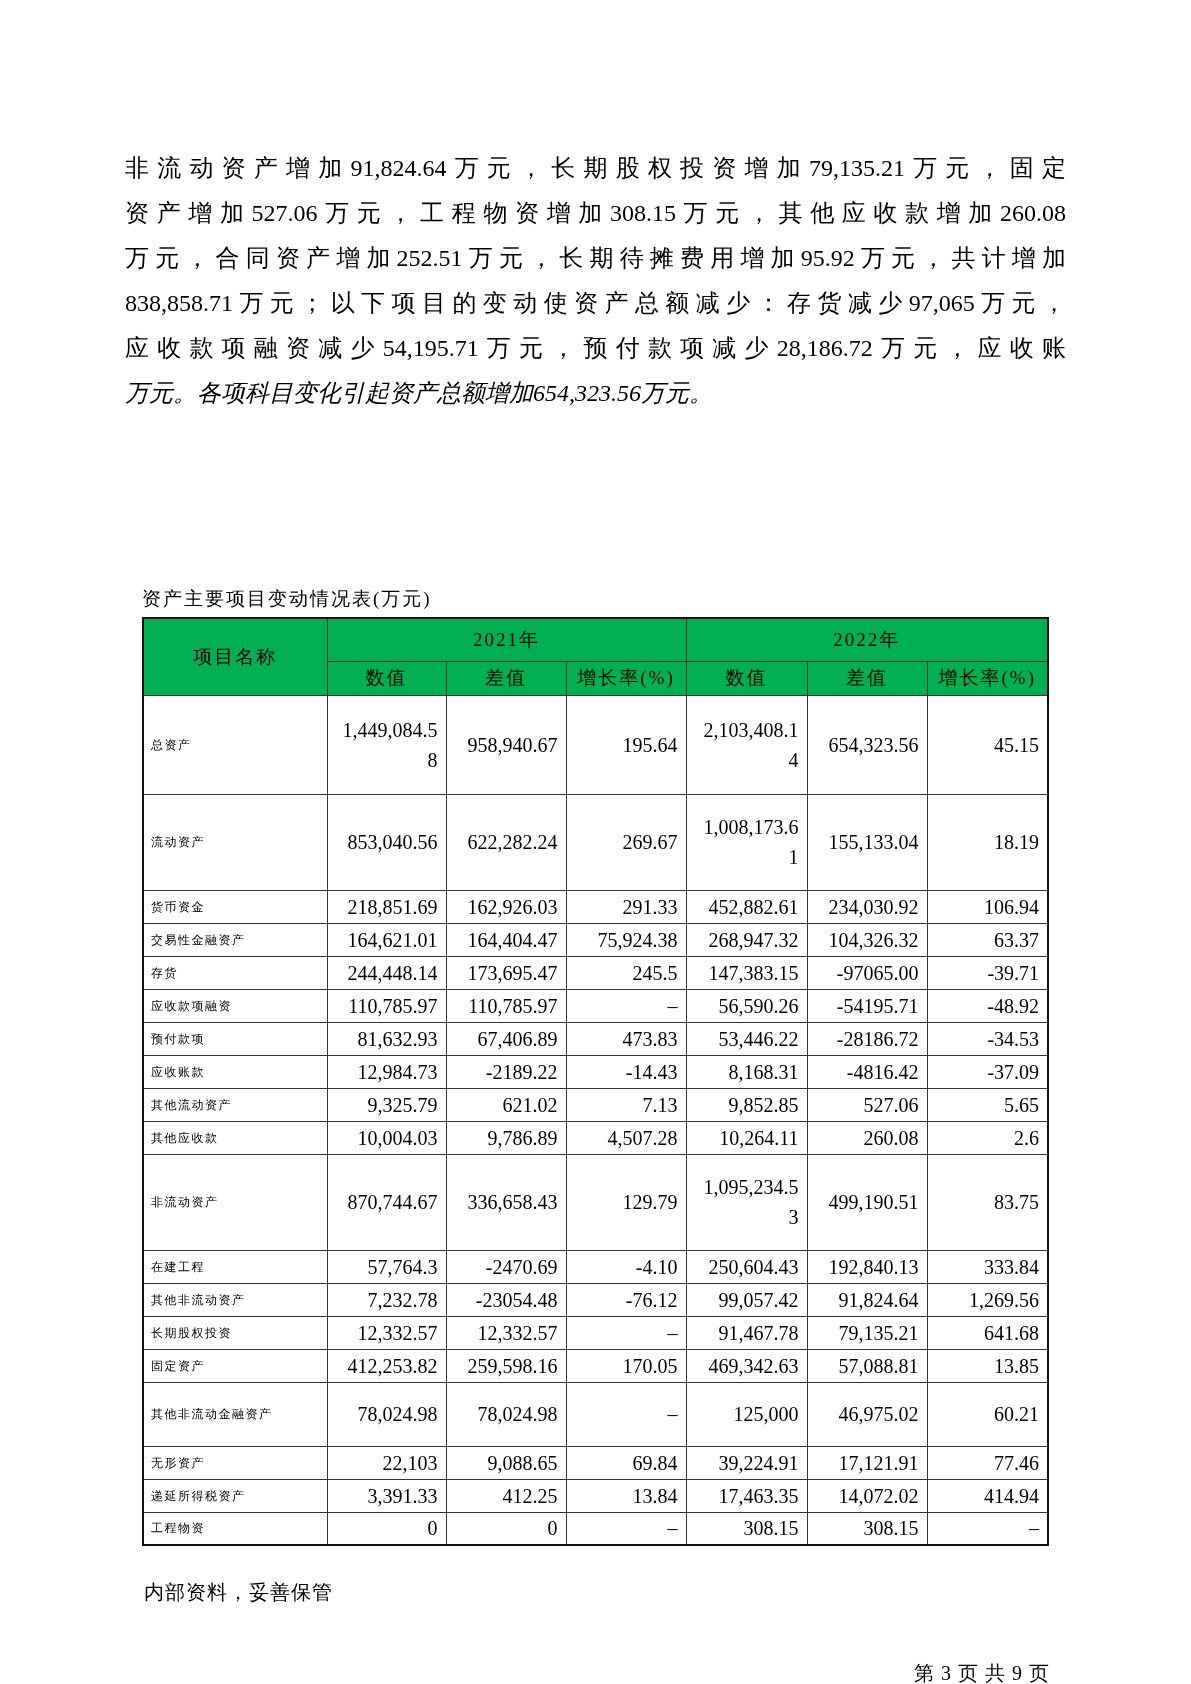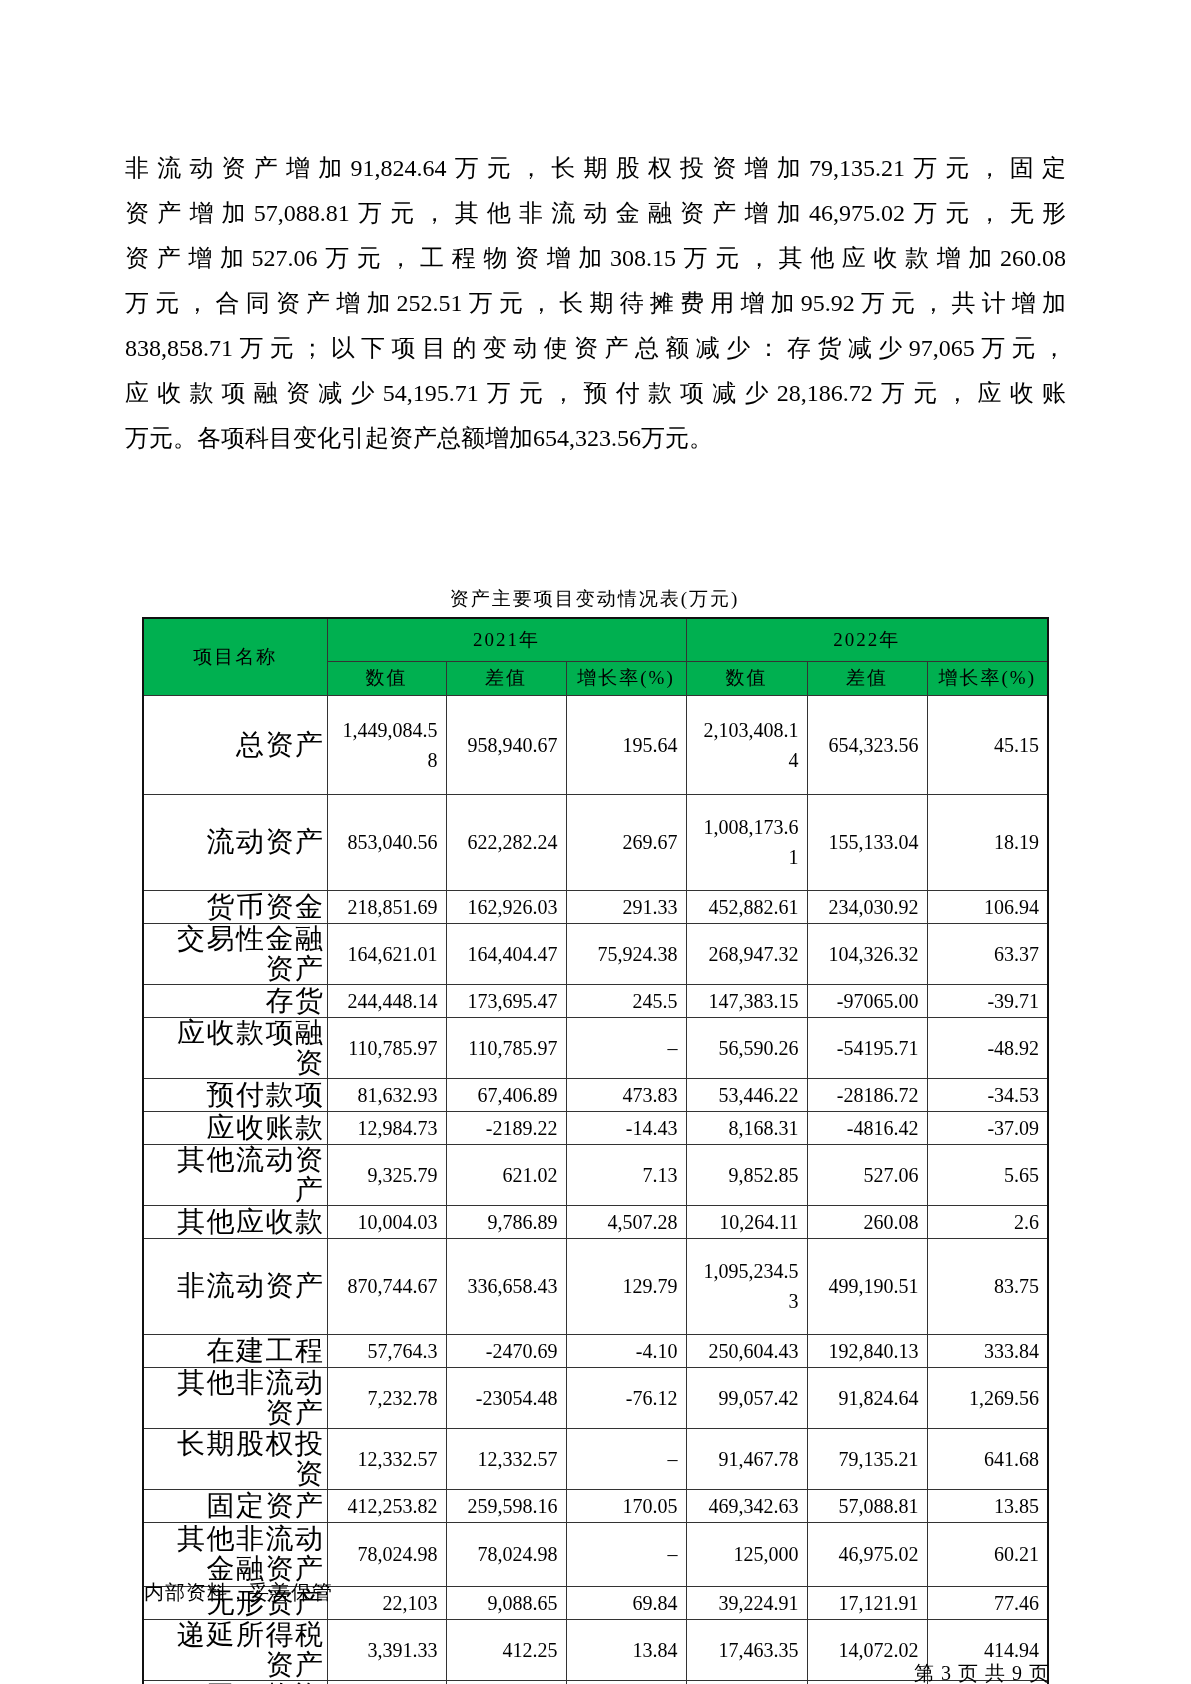--- a/index.html
+++ b/index.html
@@ -7,25 +7,25 @@
     width:1191px;height:1684px;background:#ffffff;position:relative;
     font-family:"Liberation Serif","DejaVu Serif",serif;color:#000;
     overflow:hidden;
   }
   
   .para{position:absolute;left:125px;top:146px;width:941px;font-size:24px;}
   .jline{
     height:45px;line-height:45px;white-space:nowrap;
     text-align:justify;text-align-last:justify;text-justify:inter-ideograph;
   }
-  .jline.last{text-align:left;text-align-last:left;}
+  .jline.last{text-align:left;text-align-last:left;font-style:italic;}
   
   .tbl-title{
     position:absolute;left:142px;top:583px;width:905px;height:32px;line-height:32px;
-    text-align:center;font-size:19px;letter-spacing:2px;
+    font-size:19px;letter-spacing:2px;
   }
   
   table.asset{
     position:absolute;left:142px;top:617px;width:905px;
     border-collapse:collapse;table-layout:fixed;
     border:2px solid #111;
   }
   table.asset th,table.asset td{
     border:1px solid #333;vertical-align:middle;line-height:30px;
     overflow:hidden;
@@ -34,21 +34,21 @@
     background:#00B050;font-weight:normal;text-align:center;
     font-size:19px;letter-spacing:2px;padding:0;
   }
   tr.hr1{height:43px;}
   tr.hr2{height:34px;}
   tbody tr{height:33px;}
   tbody tr.h-xl{height:99px;}
   tbody tr.h-lg{height:96px;}
   tbody tr.h-md{height:64px;margin-top:12px;}
   td.c-name{
-    font-size:28px;letter-spacing:1.5px;text-align:right;
+    font-size:12px;letter-spacing:1.5px;text-align:left;
     padding:0 2px 0 7px;word-break:normal;
   }
   td.c-num{
     font-size:20px;text-align:right;
     padding:0 8px 0 10px;word-break:break-all;
   }
   
   .footer-left{
     position:absolute;left:144px;top:1578px;height:28px;line-height:28px;
     font-size:20px;letter-spacing:1px;
@@ -56,21 +56,20 @@
   .footer-right{
     position:absolute;right:141px;top:1659px;height:28px;line-height:28px;
     font-size:20px;letter-spacing:1px;
   }
 </style>
 </head>
 <body>
 
 <div class="para">
   <div class="jline">非流动资产增加91,824.64万元，长期股权投资增加79,135.21万元，固定</div>
-  <div class="jline">资产增加57,088.81万元，其他非流动金融资产增加46,975.02万元，无形</div>
   <div class="jline">资产增加527.06万元，工程物资增加308.15万元，其他应收款增加260.08</div>
   <div class="jline">万元，合同资产增加252.51万元，长期待摊费用增加95.92万元，共计增加</div>
   <div class="jline">838,858.71万元；以下项目的变动使资产总额减少：存货减少97,065万元，</div>
   <div class="jline">应收款项融资减少54,195.71万元，预付款项减少28,186.72万元，应收账</div>
   <div class="jline last">万元。各项科目变化引起资产总额增加654,323.56万元。</div>
 </div>
 
 <div class="tbl-title">资产主要项目变动情况表(万元)</div>
 
 <table class="asset">

